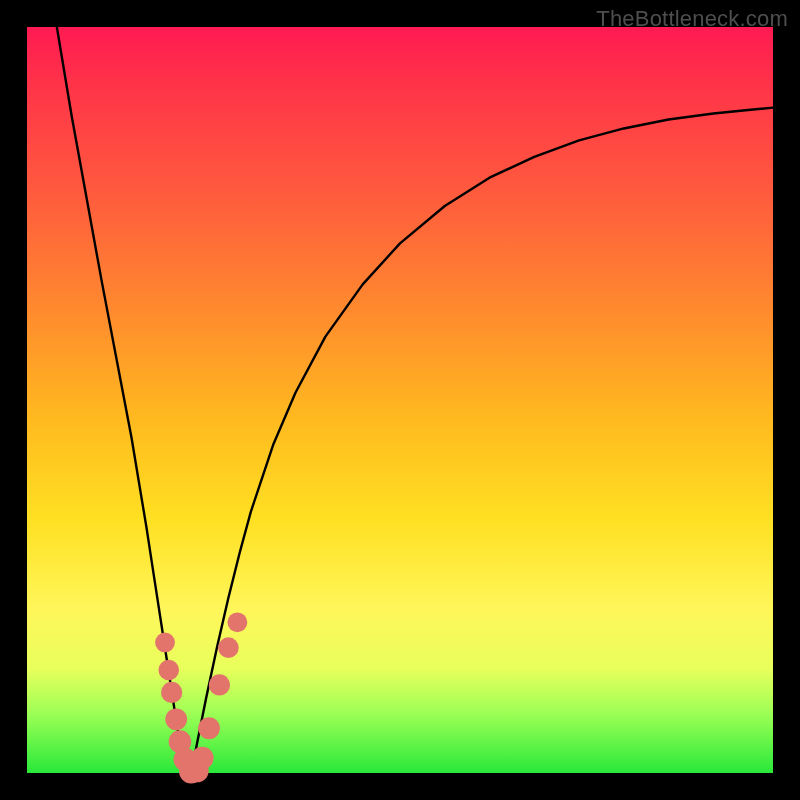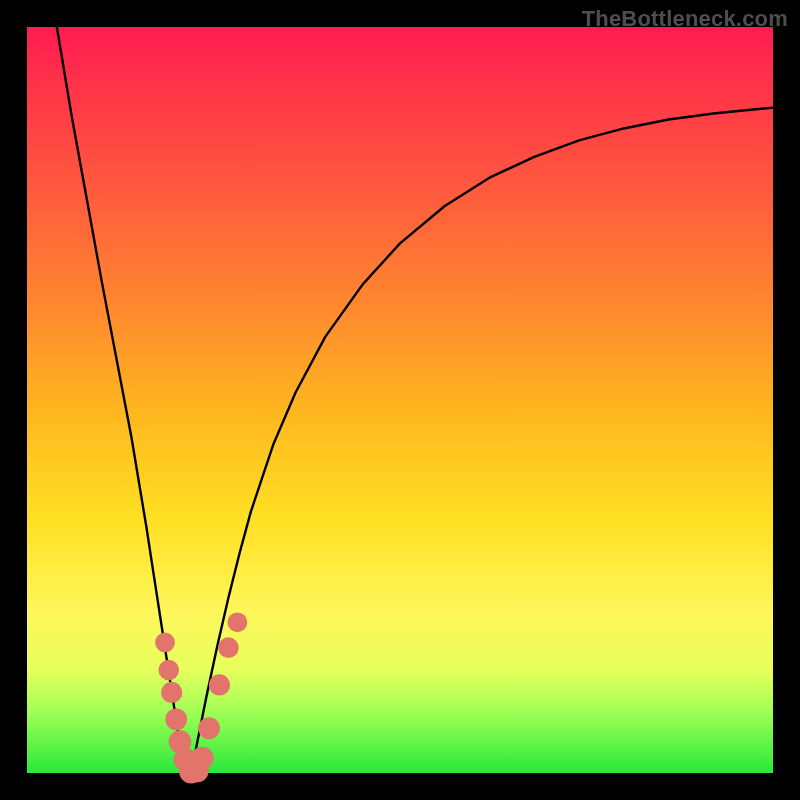--- a/index.html
+++ b/index.html
@@ -45,21 +45,21 @@
     width: 746px;
     height: 746px;
     overflow: visible;
   }
   .watermark {
     position: absolute;
     top: 6px;
     right: 12px;
     color: #4e4e4e;
     font-size: 22px;
-    font-weight: 700;
+    font-weight: 400;
     letter-spacing: 0.2px;
     user-select: none;
   }
 </style>
 </head>
 <body>
 
 <div class="frame">
   <div class="plot-area">
     <svg viewBox="0 0 746 746">

